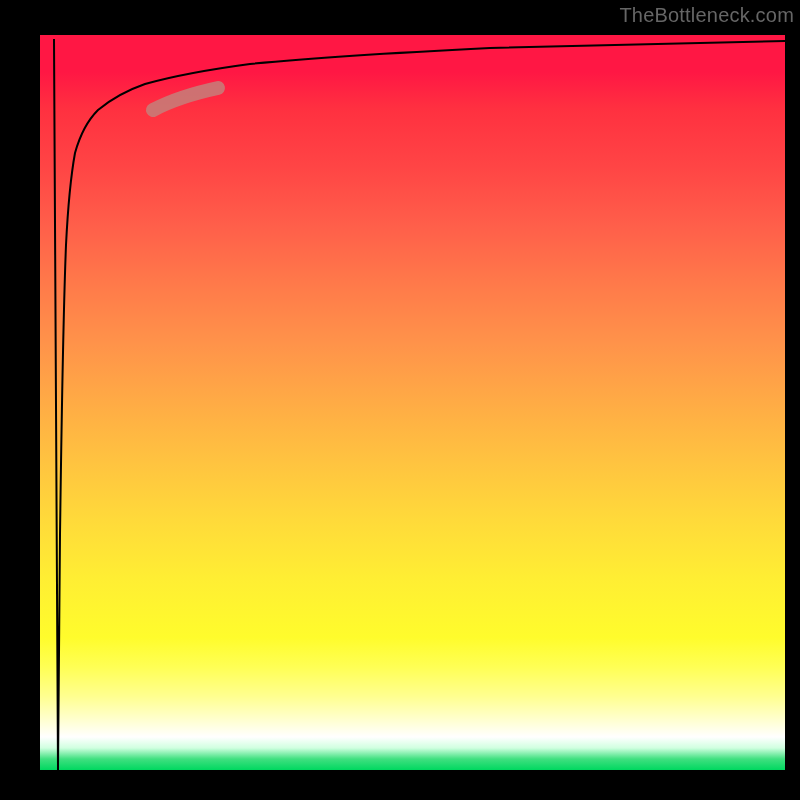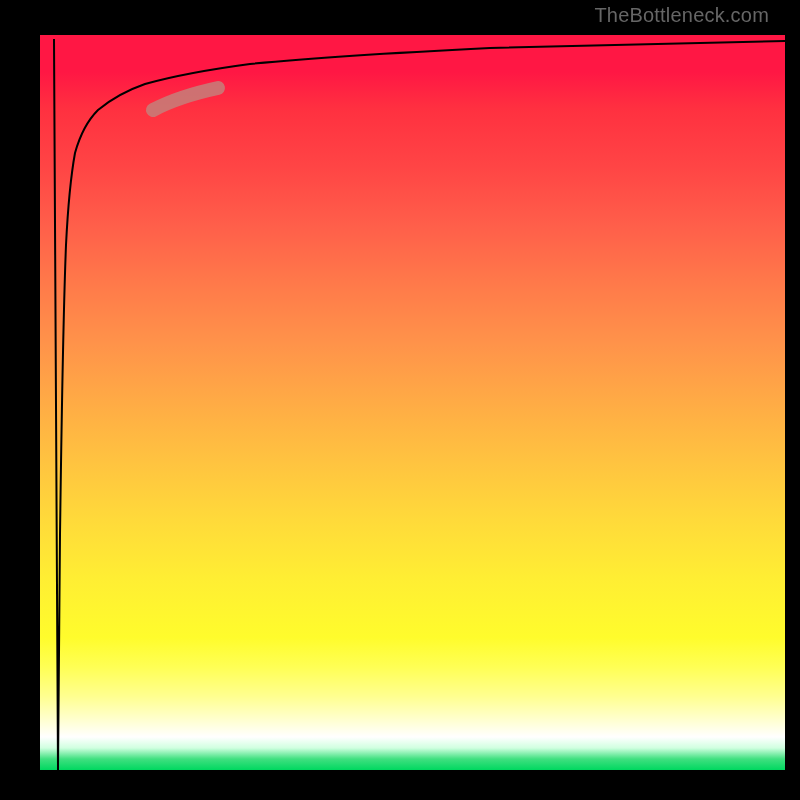--- a/index.html
+++ b/index.html
@@ -7,21 +7,21 @@
     width: 800px;
     height: 800px;
     background: #000000;
     position: relative;
     overflow: hidden;
     font-family: Arial, Helvetica, sans-serif;
   }
   .watermark {
     position: absolute;
     top: 4px;
-    right: 31px;
+    right: 6px;
     color: #666666;
     font-size: 20px;
     font-weight: 400;
     letter-spacing: 0.2px;
     z-index: 10;
   }
   .plot-area {
     position: absolute;
     left: 40px;
     top: 35px;

